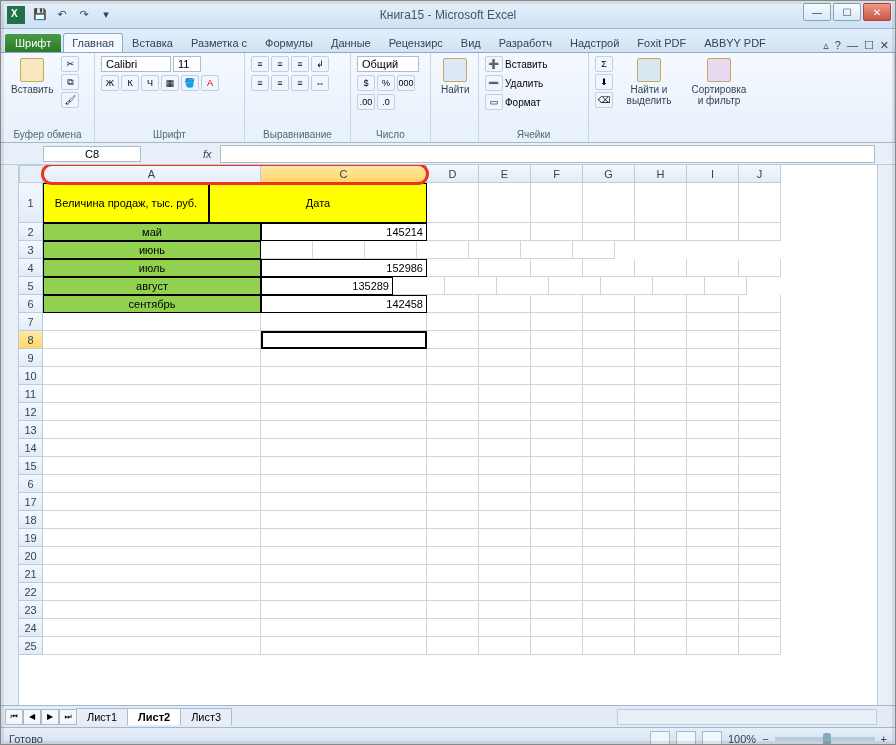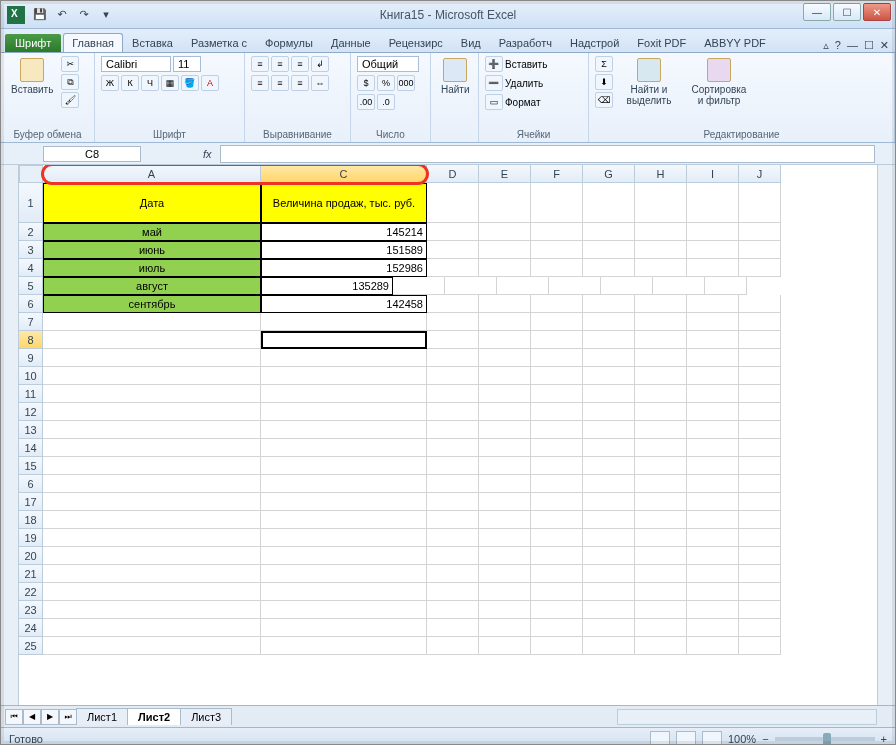--- a/index.html
+++ b/index.html
@@ -226,21 +226,20 @@
       </div>
       <div class="big-btn">
         <div class="ico" style="background:#d8e8f0"></div>
         <div class="lbl" style="width:56px">Найти и выделить</div>
       </div>
       <div class="big-btn">
         <div class="ico" style="background:#e8d8f0"></div>
         <div class="lbl" style="width:60px">Сортировка и фильтр</div>
       </div>
     </div>
-    <div class="group-label">Редактирование</div>
   </div>
 </div>
 
 <div class="fbar">
   <input class="namebox" value="C8" style="">
   <span class="fx">fx</span>
   <div class="formula-input"></div>
 </div>
 
 <div class="sheet-area">
@@ -279,22 +278,22 @@
       <div class="row-h">19</div>
       <div class="row-h">20</div>
       <div class="row-h">21</div>
       <div class="row-h">22</div>
       <div class="row-h">23</div>
       <div class="row-h">24</div>
       <div class="row-h">25</div>
     </div>
   <div class="grid" id="grid">
       <div class="grow">
+        <div class="cell tall hdr-yellow ctr" style="width: 166px;">Величина продаж, тыс. руб.</div>
         <div class="cell tall hdr-yellow ctr" style="width: 218px;">Дата</div>
-        <div class="cell tall hdr-yellow ctr" style="width: 166px;">Величина продаж, тыс. руб.</div>
         <div class="cell tall" style="width: 52px;"></div>
         <div class="cell tall" style="width: 52px;"></div>
         <div class="cell tall" style="width: 52px;"></div>
         <div class="cell tall" style="width: 52px;"></div>
         <div class="cell tall" style="width: 52px;"></div>
         <div class="cell tall" style="width: 52px;"></div>
         <div class="cell tall" style="width: 42px;"></div>
       </div>
       <div class="grow">
         <div class="cell data-green ctr" style="width: 218px;">май</div>
@@ -302,21 +301,20 @@
         <div class="cell" style="width: 52px;"></div>
         <div class="cell" style="width: 52px;"></div>
         <div class="cell" style="width: 52px;"></div>
         <div class="cell" style="width: 52px;"></div>
         <div class="cell" style="width: 52px;"></div>
         <div class="cell" style="width: 52px;"></div>
         <div class="cell" style="width: 42px;"></div>
       </div>
       <div class="grow">
         <div class="cell data-green ctr" style="width: 218px;">июнь</div>
-        <div class="cell data-white num" style="width: 166px;">151589</div>
         <div class="cell" style="width: 52px;"></div>
         <div class="cell" style="width: 52px;"></div>
         <div class="cell" style="width: 52px;"></div>
         <div class="cell" style="width: 52px;"></div>
         <div class="cell" style="width: 52px;"></div>
         <div class="cell" style="width: 52px;"></div>
         <div class="cell" style="width: 42px;"></div>
       </div>
       <div class="grow">
         <div class="cell data-green ctr" style="width: 218px;">июль</div>

